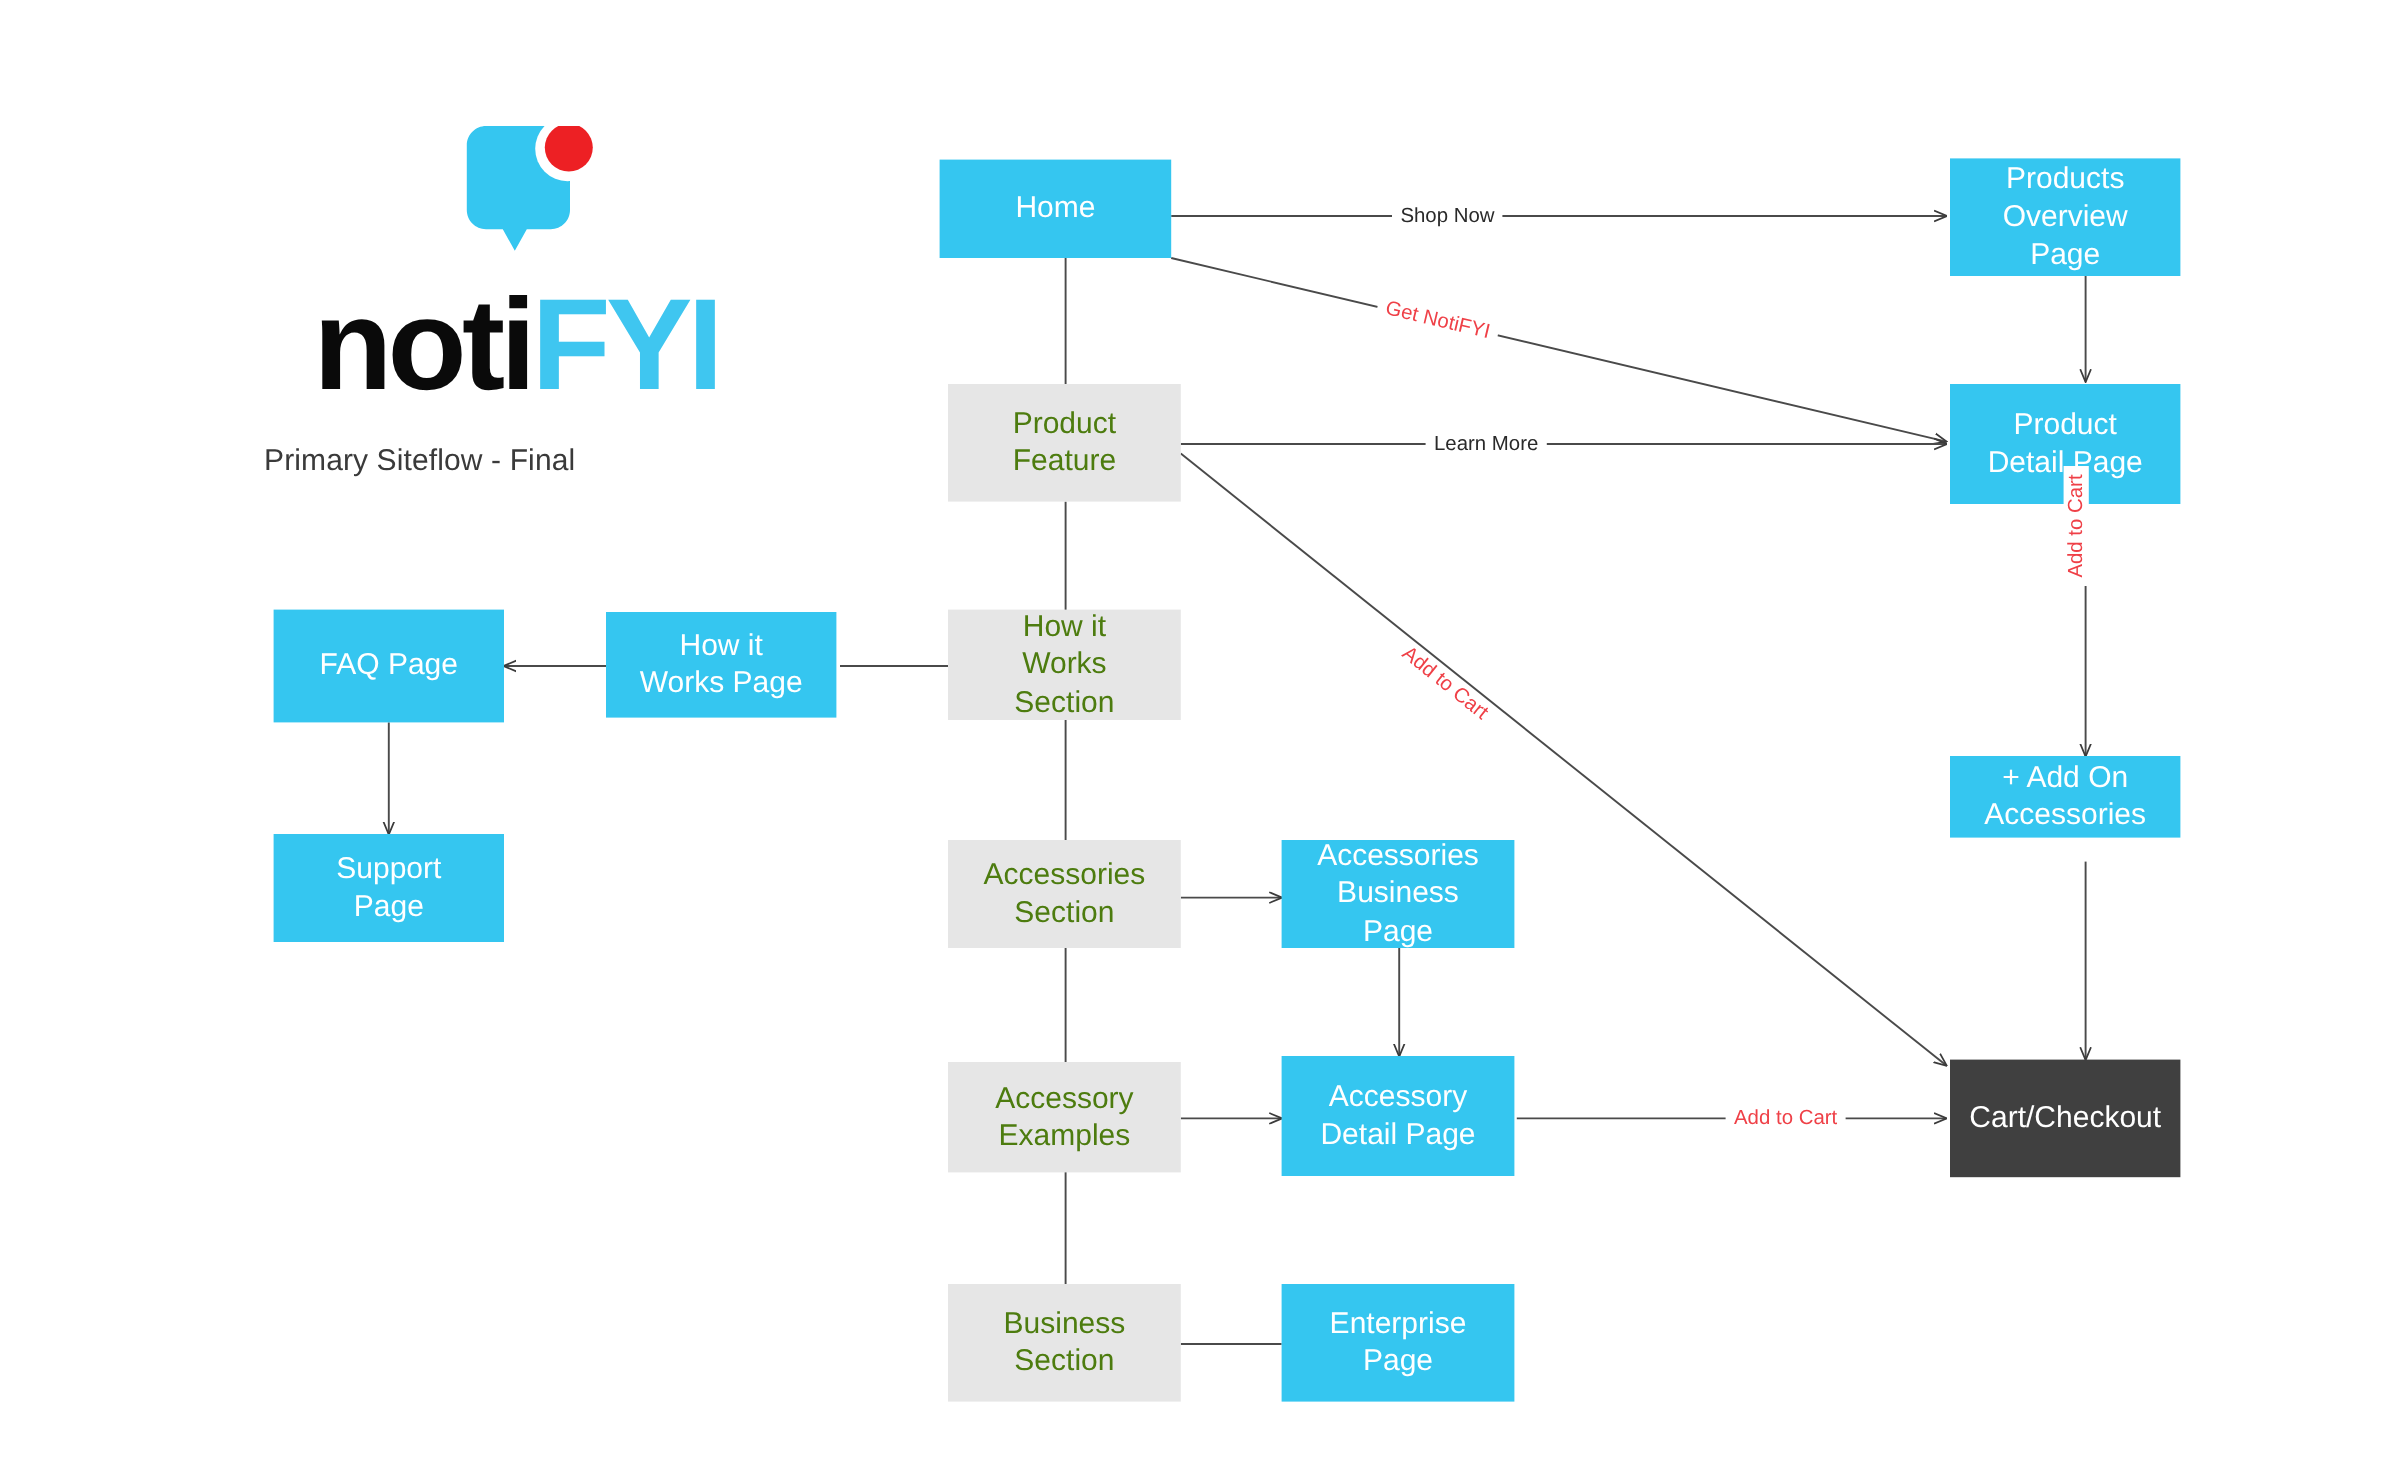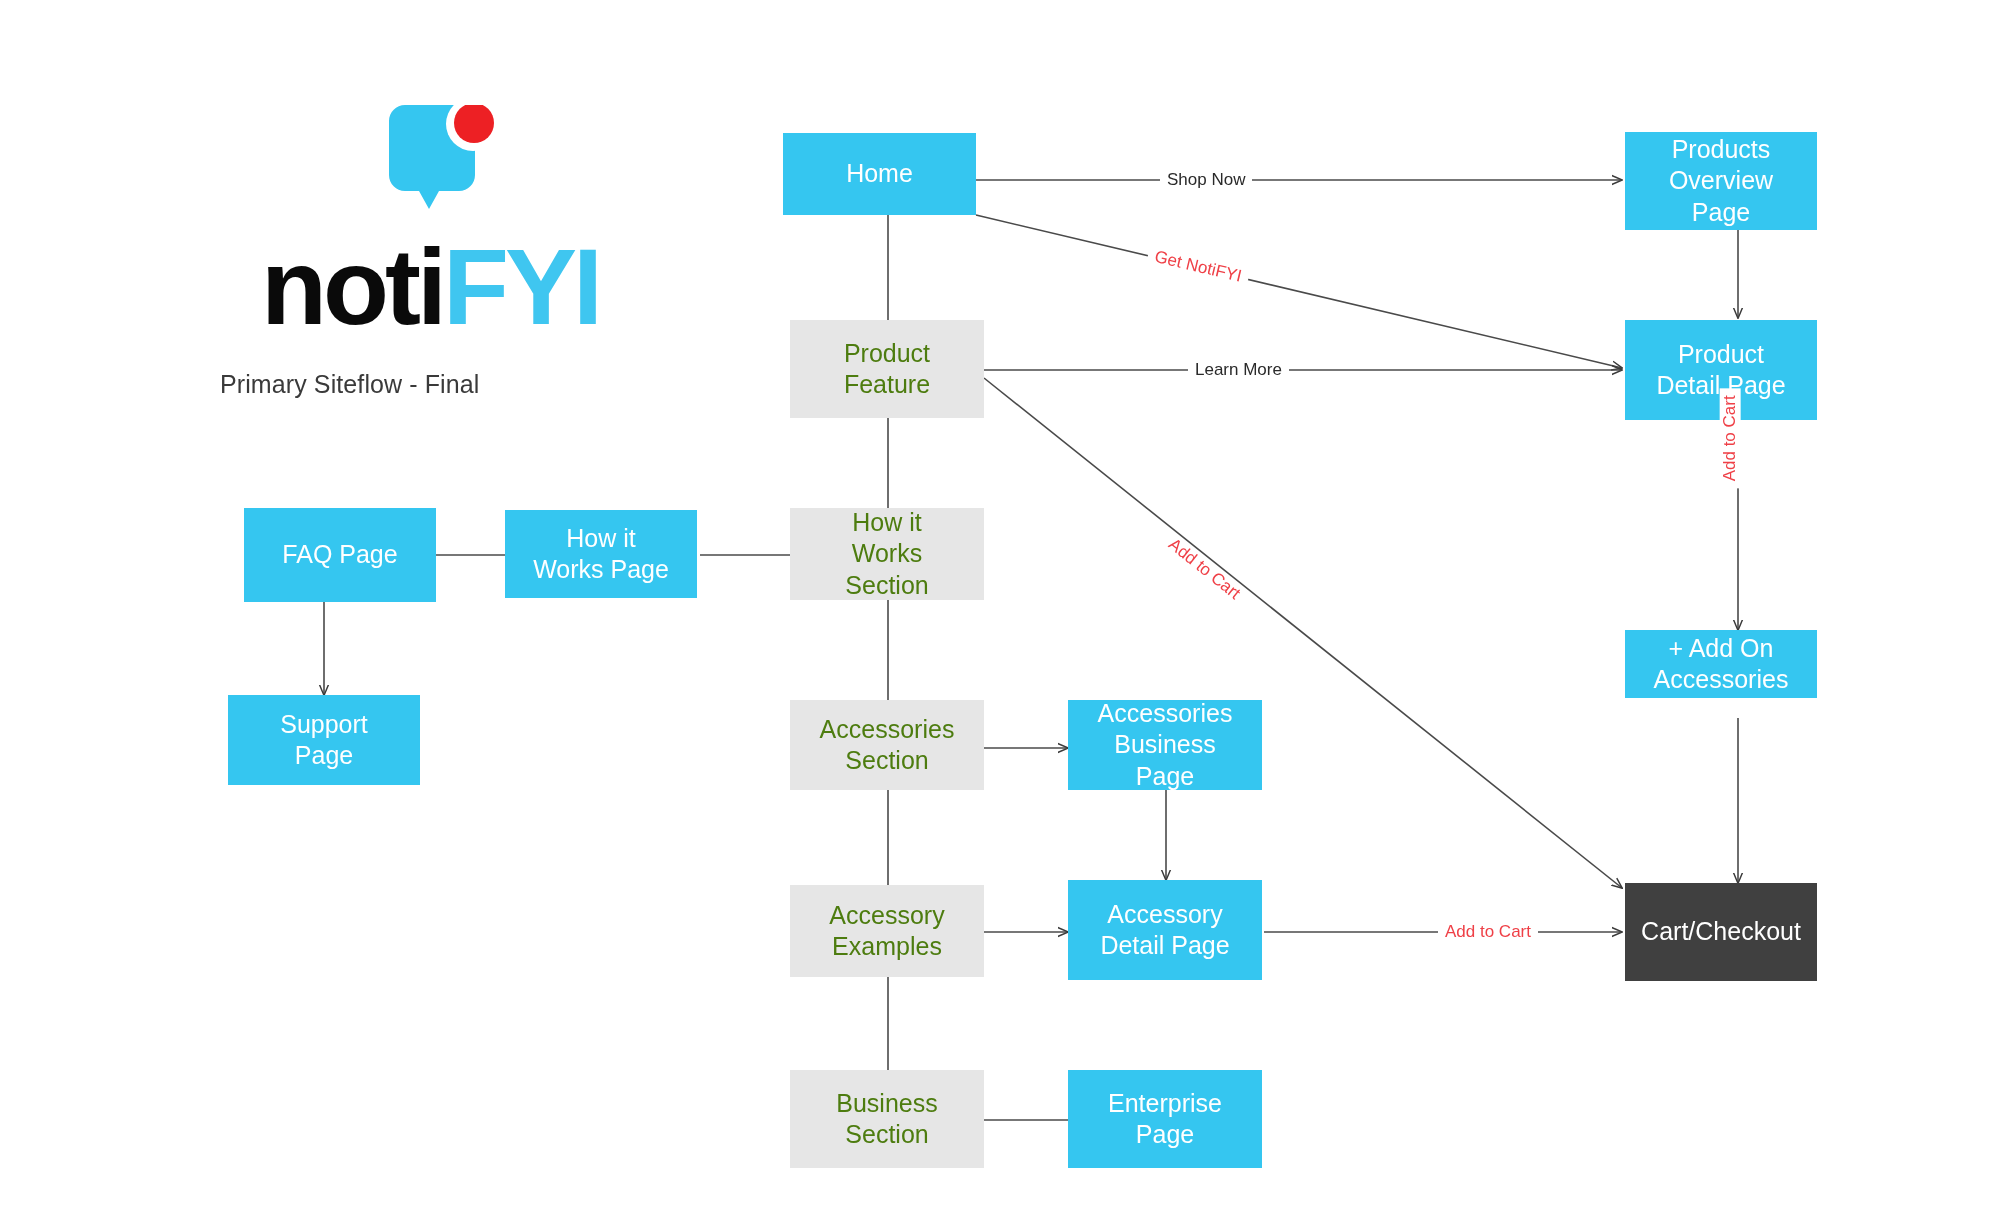--- a/index.html
+++ b/index.html
@@ -192,21 +192,21 @@
   </div>
 
   <div class="node gray" style="left:790px; top:1070px; width:194px; height:98px;">
     <span>Business Section</span>
   </div>
 
   <div class="node blue" style="left:505px; top:510px; width:192px; height:88px;">
     <span>How it Works Page</span>
   </div>
 
-  <div class="node blue" style="left:244px; top:508px; width:192px; height:94px;">
+  <div class="node blue" style="left:228px; top:508px; width:192px; height:94px;">
     <span>FAQ Page</span>
   </div>
 
   <div class="node blue" style="left:228px; top:695px; width:192px; height:90px;">
     <span>Support Page</span>
   </div>
 
   <div class="node blue" style="left:1068px; top:700px; width:194px; height:90px;">
     <span>Accessories Business Page</span>
   </div>

